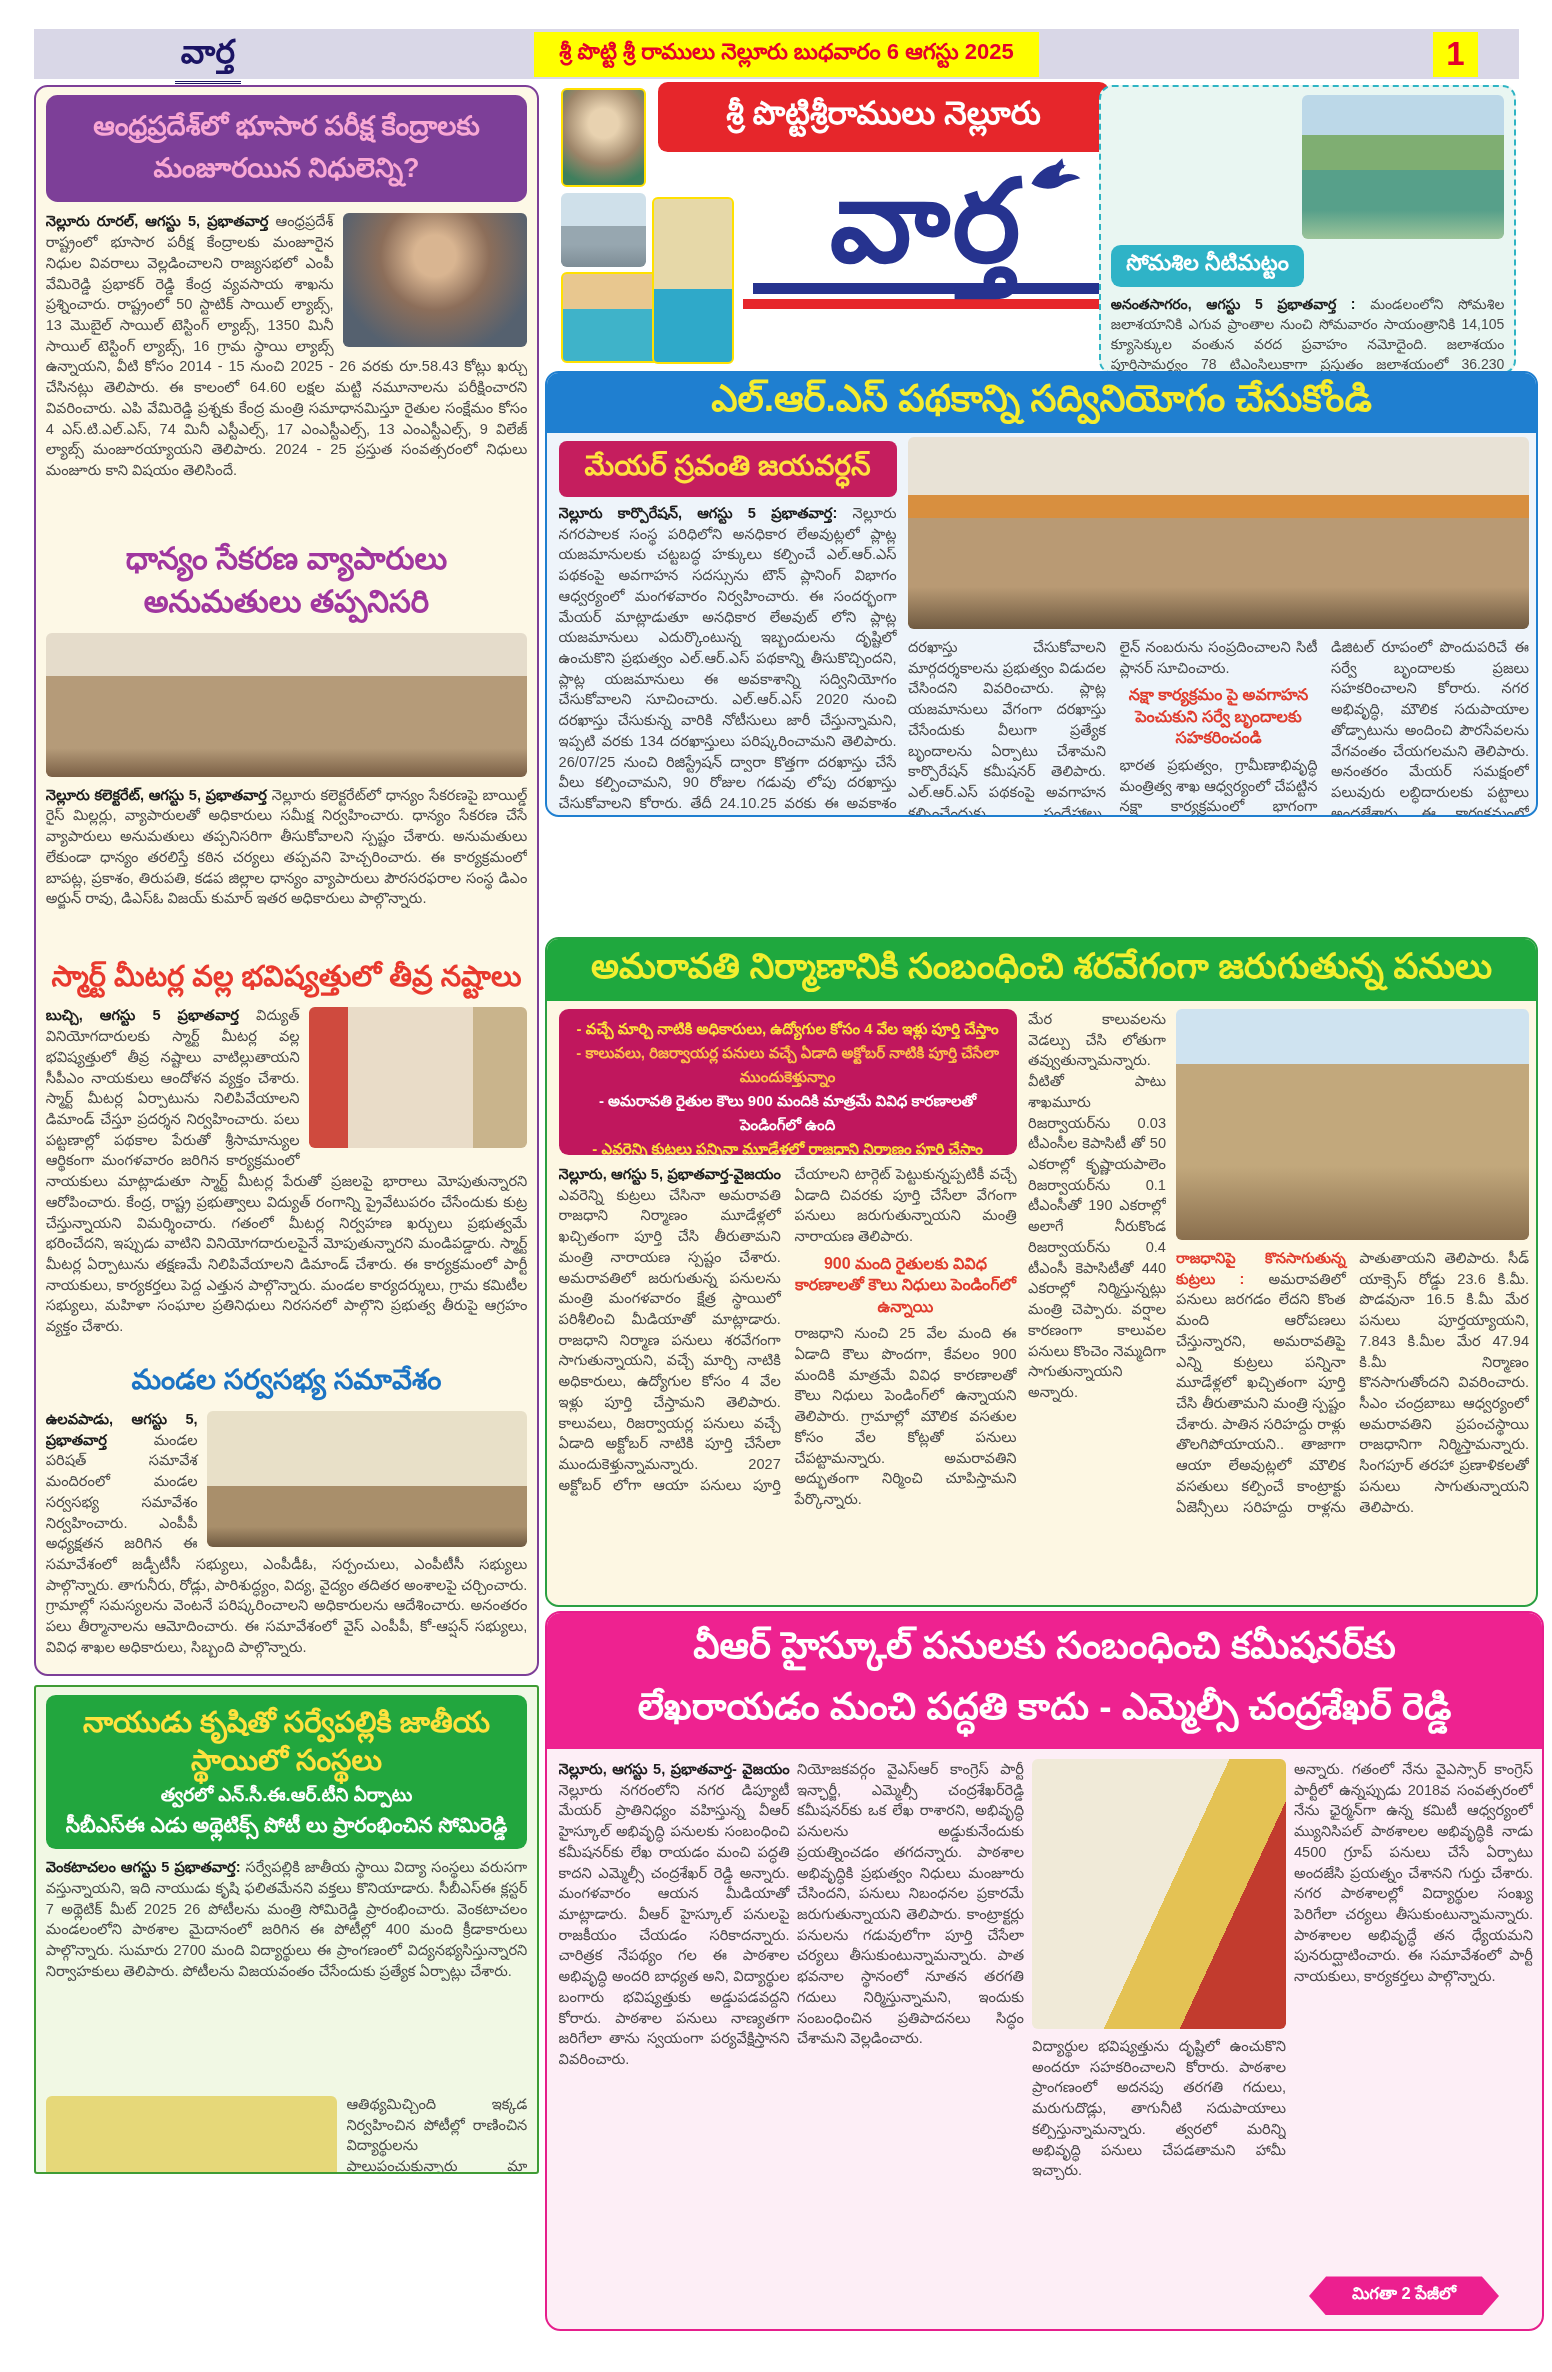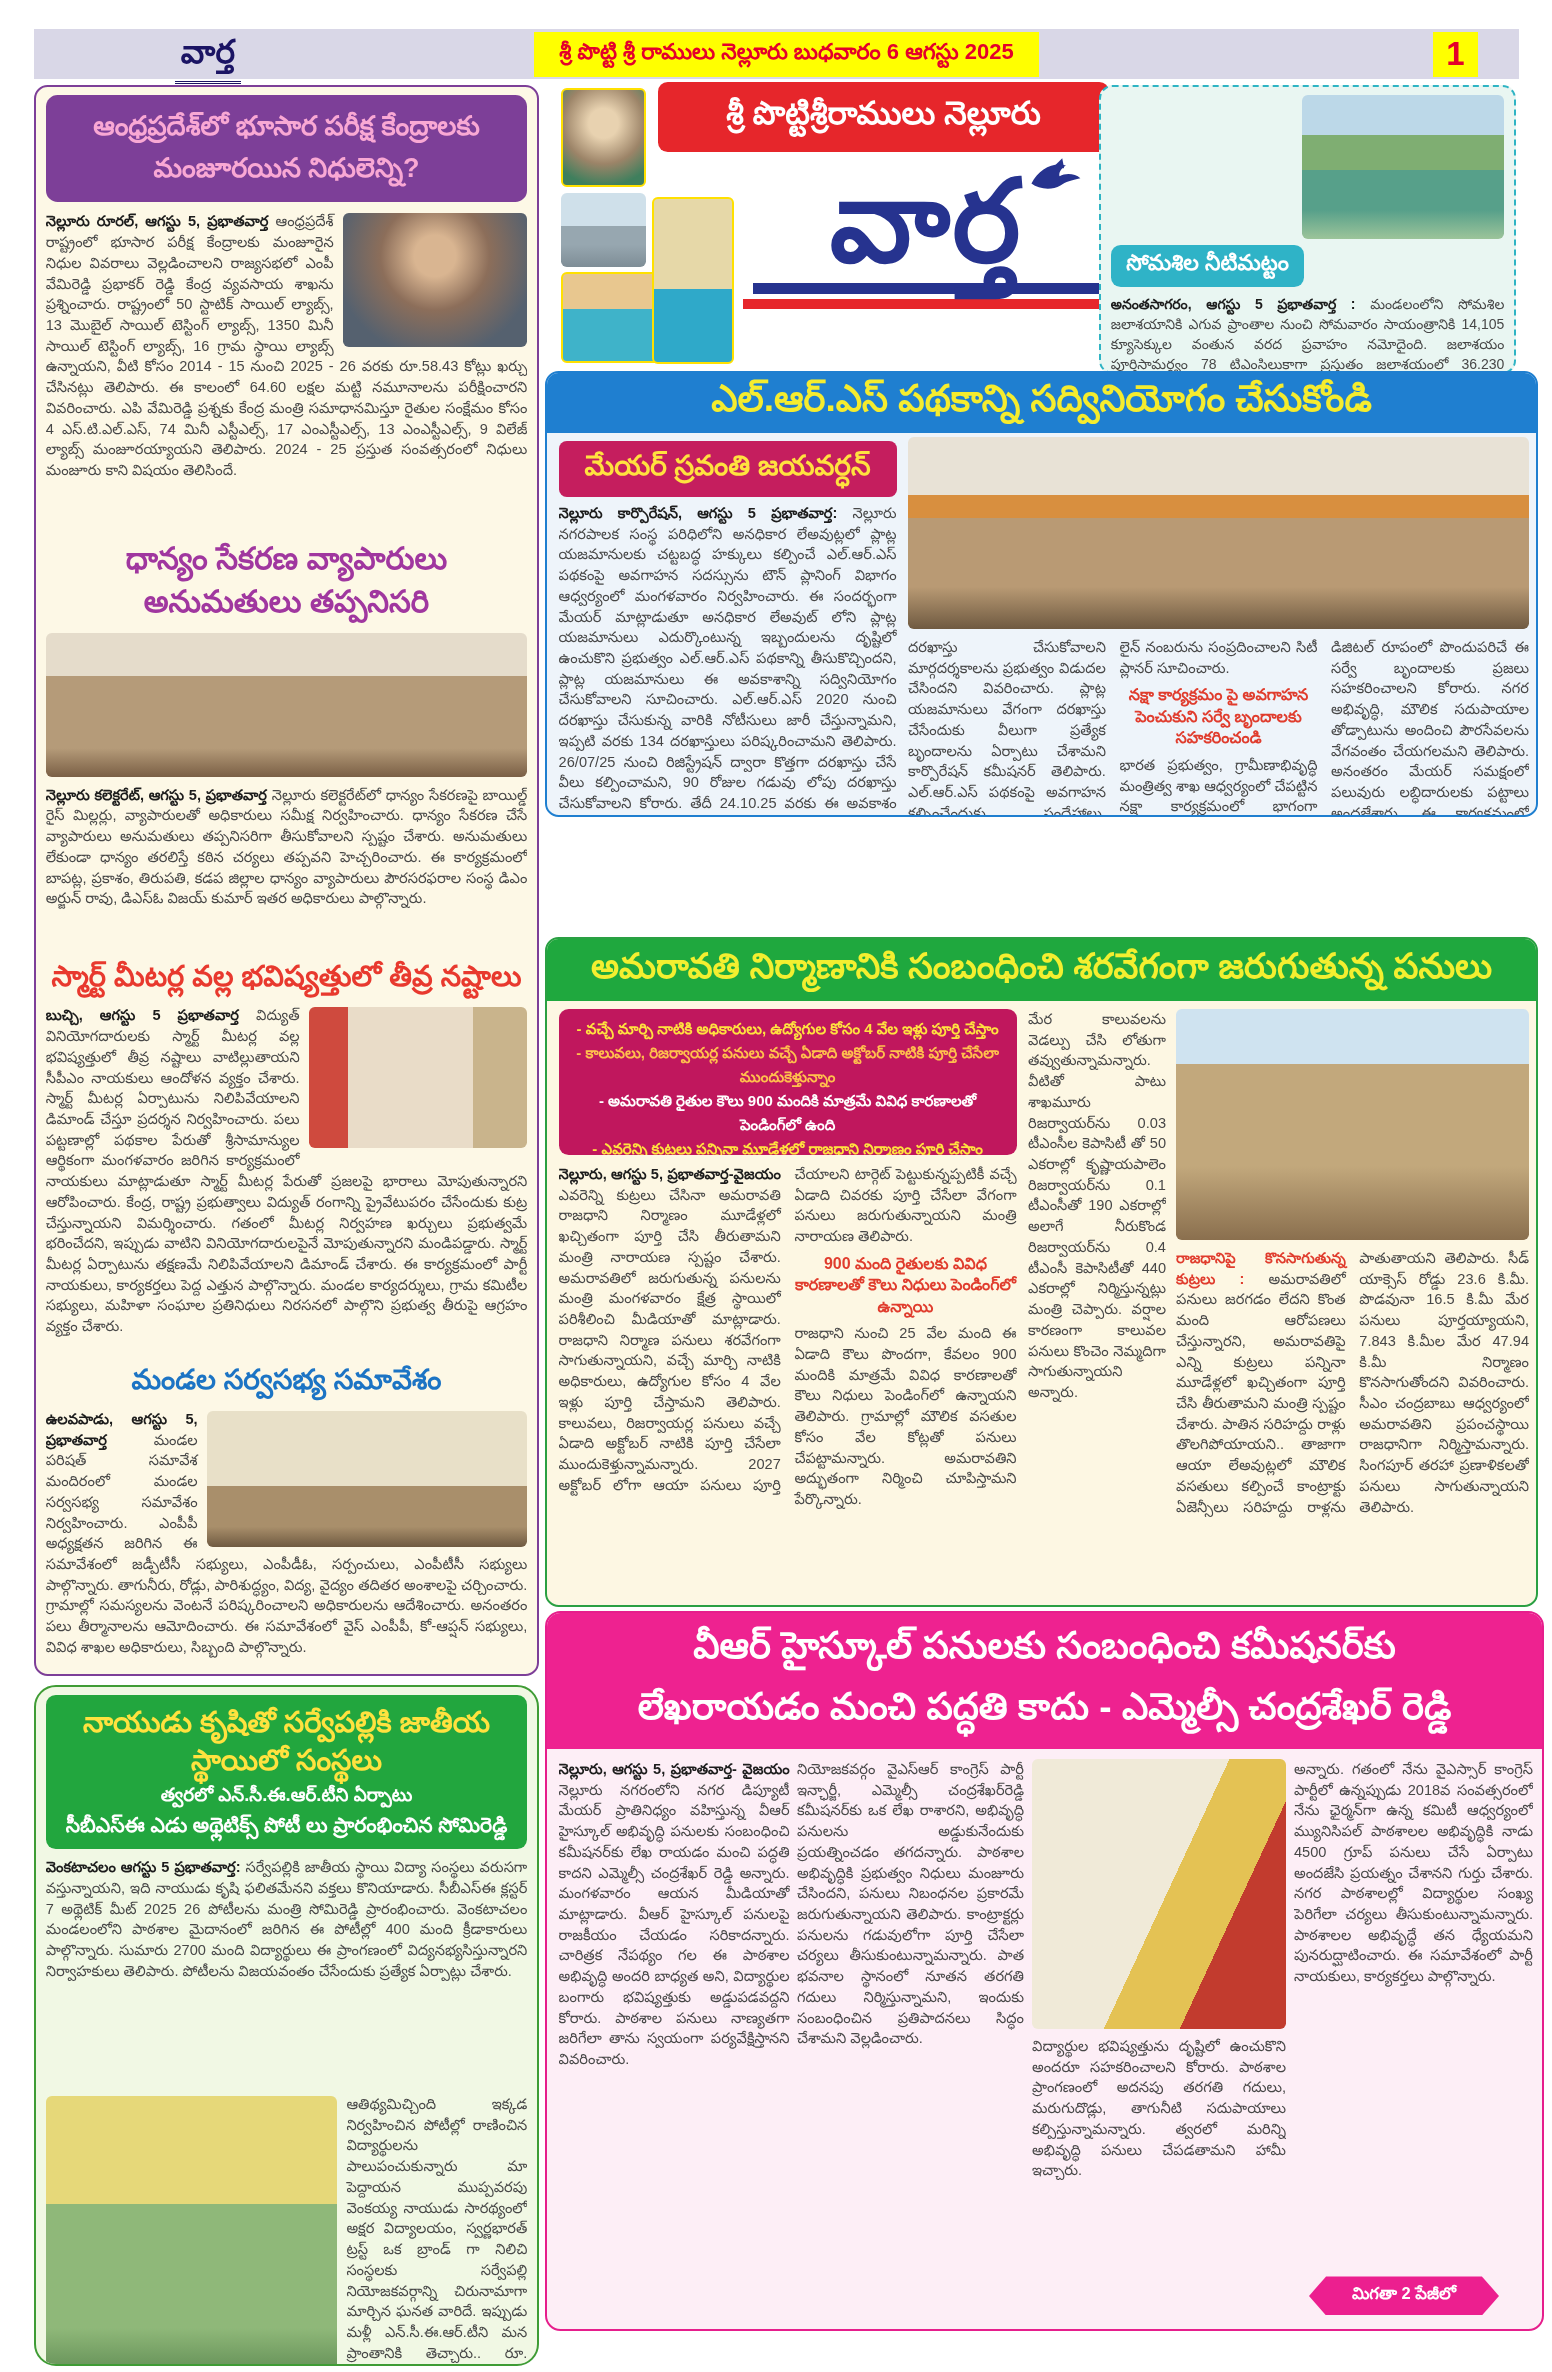--- a/index.html
+++ b/index.html
@@ -27,21 +27,21 @@
   .a2-head { color:#a0379f; font-size:31px; font-weight:bold; text-align:center; margin:7.8px 0 5.8px; }
   .a2-photo { width:481px; height:144px; background:linear-gradient(#e5dccb 0 30%, #b59b79 30% 80%, #7a5f45); }
   .a2-body { margin-top:7.8px; height:167px; }
   .a3-head { color:#e8392e; font-size:29px; font-weight:bold; text-align:center; margin:7.8px 0 5.8px; }
   .a3-body { height:353px; }
   .a3-photo { float:right; width:218px; height:141px; margin:1.9px 0 5.8px 9.7px; background:linear-gradient(90deg,#cf4a3e 0 18%, #e9dcc8 18% 75%, #c9b48c 75%); }
   .a4-head { color:#1c74c4; font-size:28px; font-weight:bold; text-align:center; margin:5.8px 0 5.8px; }
   .a4-body { height:283px; }
   .a4-photo { float:right; width:320px; height:136px; margin:1.9px 0 5.8px 9.7px; background:linear-gradient(#e8e0c8 0 55%, #a98f6b 55% 85%, #6f5a41); }
 
-  .greenbox { position:absolute; left:34px; top:1685px; width:505px; height:681px; border:2.9px solid #3f9c35; border-radius:22px; background:#f1f8e4; padding:7.8px 9.7px; overflow:hidden; }
+  .greenbox { position:absolute; left:34px; top:1685px; width:505px; height:489px; border:2.9px solid #3f9c35; border-radius:3px; background:#f1f8e4; padding:7.8px 9.7px; overflow:hidden; }
   .a5-band { background:#22a63e; border-radius:9.7px; padding:9.7px 7.8px 7.8px; text-align:center; }
   .a5-h { color:#ffe23f; font-size:29px; font-weight:bold; line-height:1.3; }
   .a5-s1 { color:#ffffff; font-size:18.4px; font-weight:bold; margin-top:3.9px; }
   .a5-s2 { color:#ffffff; font-size:20.4px; font-weight:bold; margin-top:3.9px; }
   .a5-body1 { margin-top:7.8px; height:231px; }
   .a5-row { margin-top:5.8px; height:291px; }
   .a5-photo { float:left; width:291px; height:283px; margin:1.9px 9.7px 3.9px 0; background:linear-gradient(#e6d879 0 38%, #8fb879 38% 82%, #5e8a52); }
 
   
   .masthead { position:absolute; left:545px; top:82px; width:548px; height:283px;margin-left:16px; }

